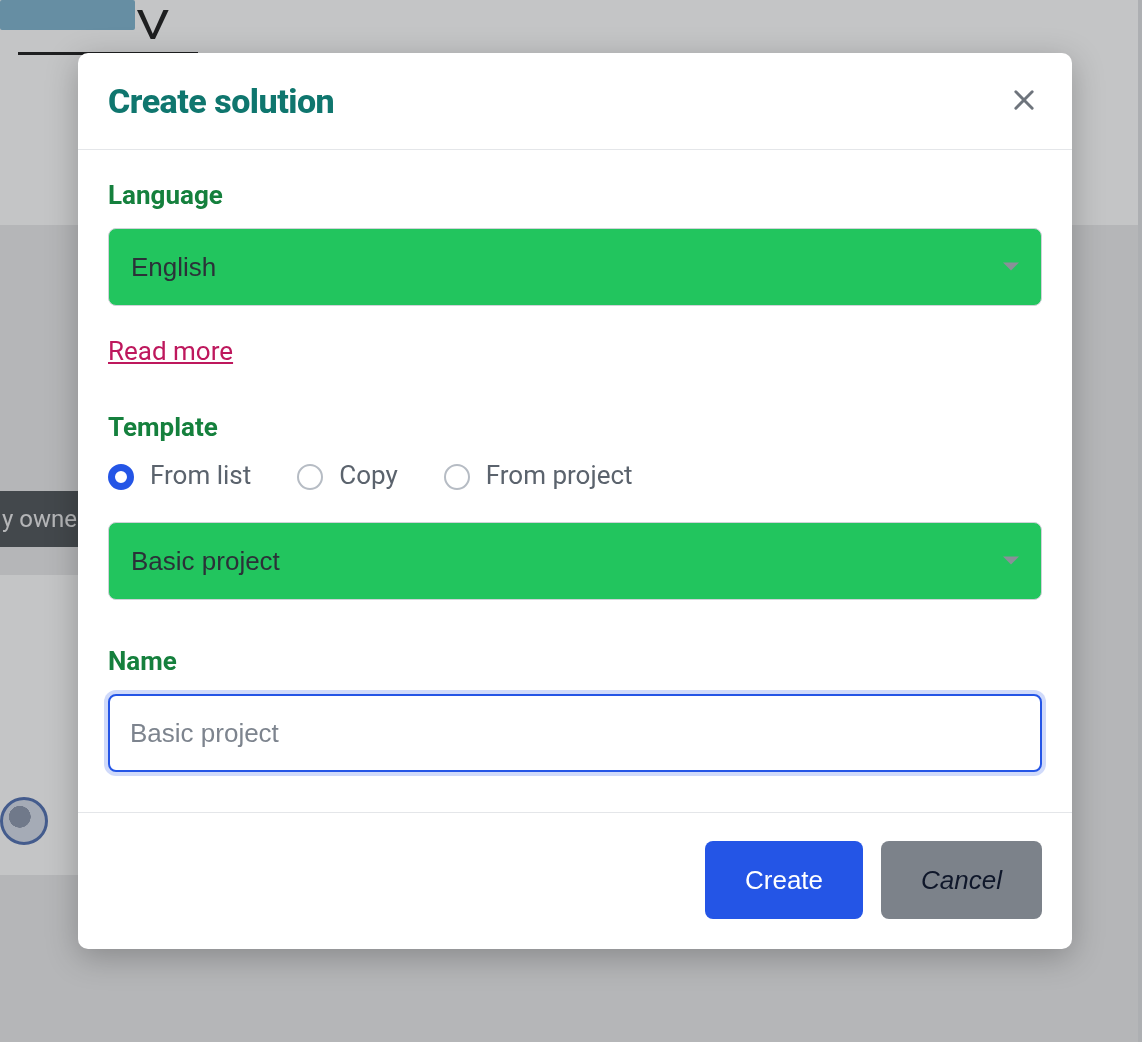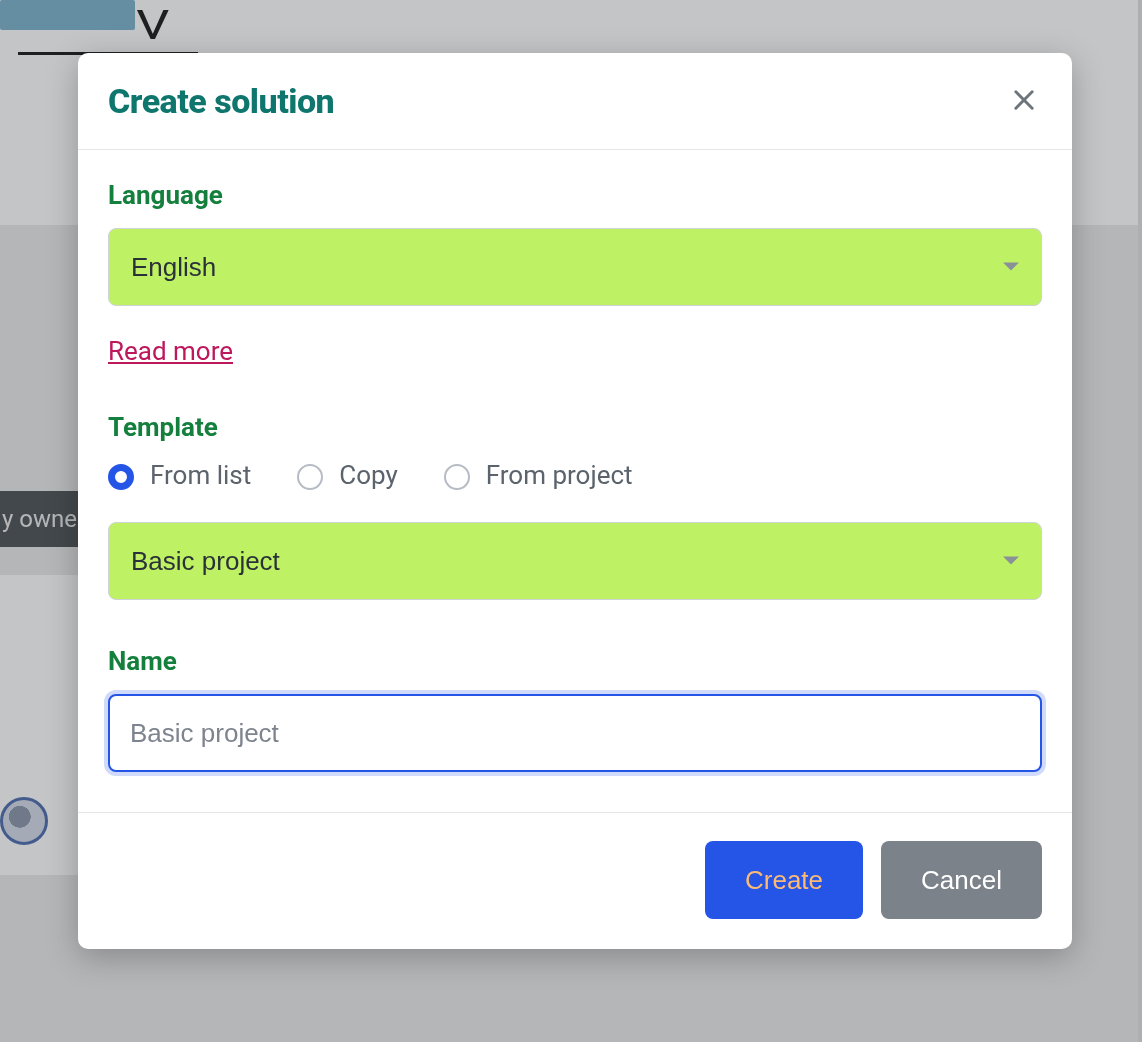--- a/index.html
+++ b/index.html
@@ -141,21 +141,21 @@
     }
 
     .select-wrap {
       position: relative;
     }
     .select {
       width: 100%;
       height: 78px;
       border: 1px solid #cfd3d8;
       border-radius: 8px;
-      background: #bef264;
+      background: #22c55e;
       font-size: 26px;
       color: #2b3138;
       padding: 0 50px 0 22px;
       appearance: none;
       cursor: pointer;
       text-align: left;
     }
     .select-caret {
       position: absolute;
       right: 22px;
@@ -231,25 +231,26 @@
       height: 78px;
       padding: 0 40px;
       border-radius: 8px;
       font-size: 26px;
       font-weight: 500;
       border: none;
       cursor: pointer;
     }
     .btn-primary {
       background: #2455e6;
-      color: #fdba74;
+      color: #ffffff;
     }
     .btn-secondary {
       background: #7c828a;
-      color: #ffffff;
+      color: #0f172a;
+      font-style: italic;
     }
   </style>
 </head>
 <body>
 
 <div class="bg-layer">
   <div class="bg-top-white">
     <div class="bg-brush"></div>
     <div class="bg-caret">V</div>
     <div class="bg-line"></div>

